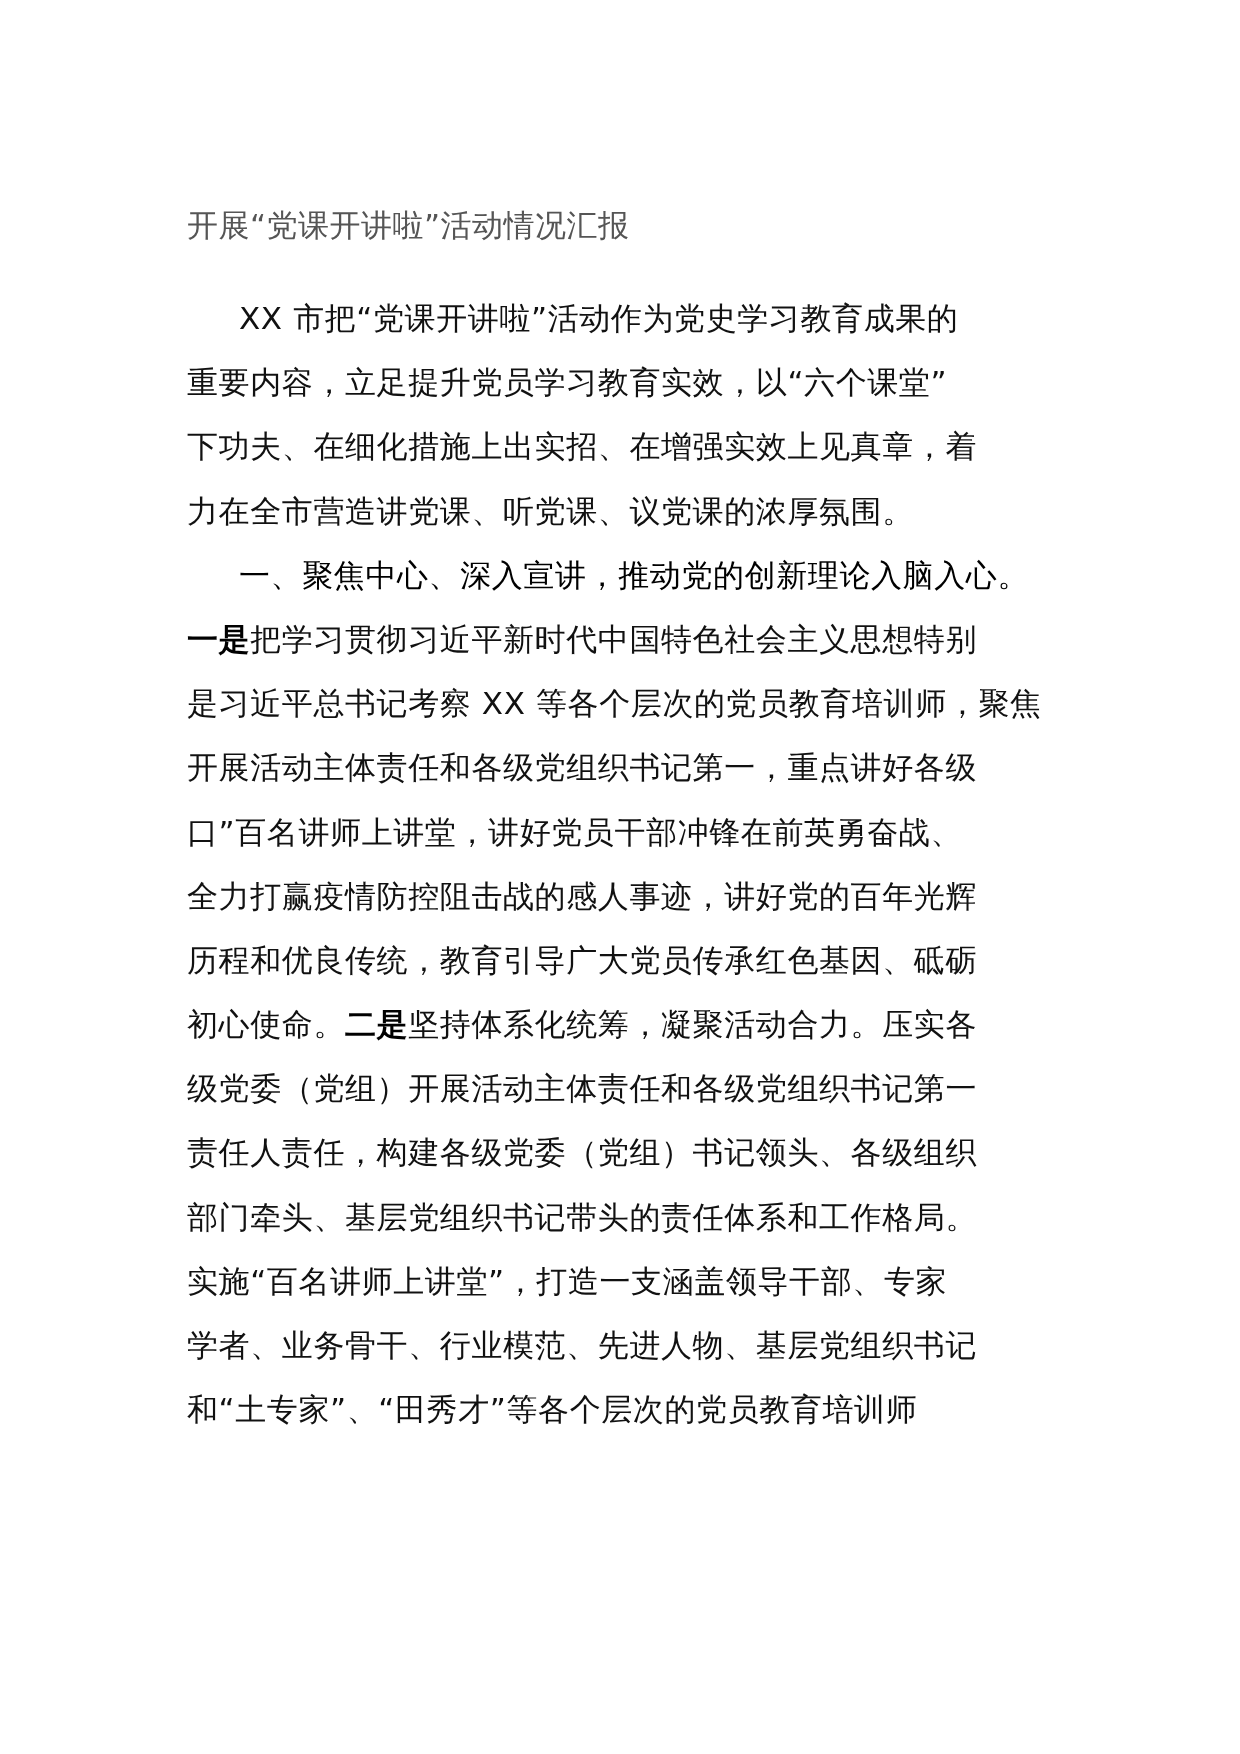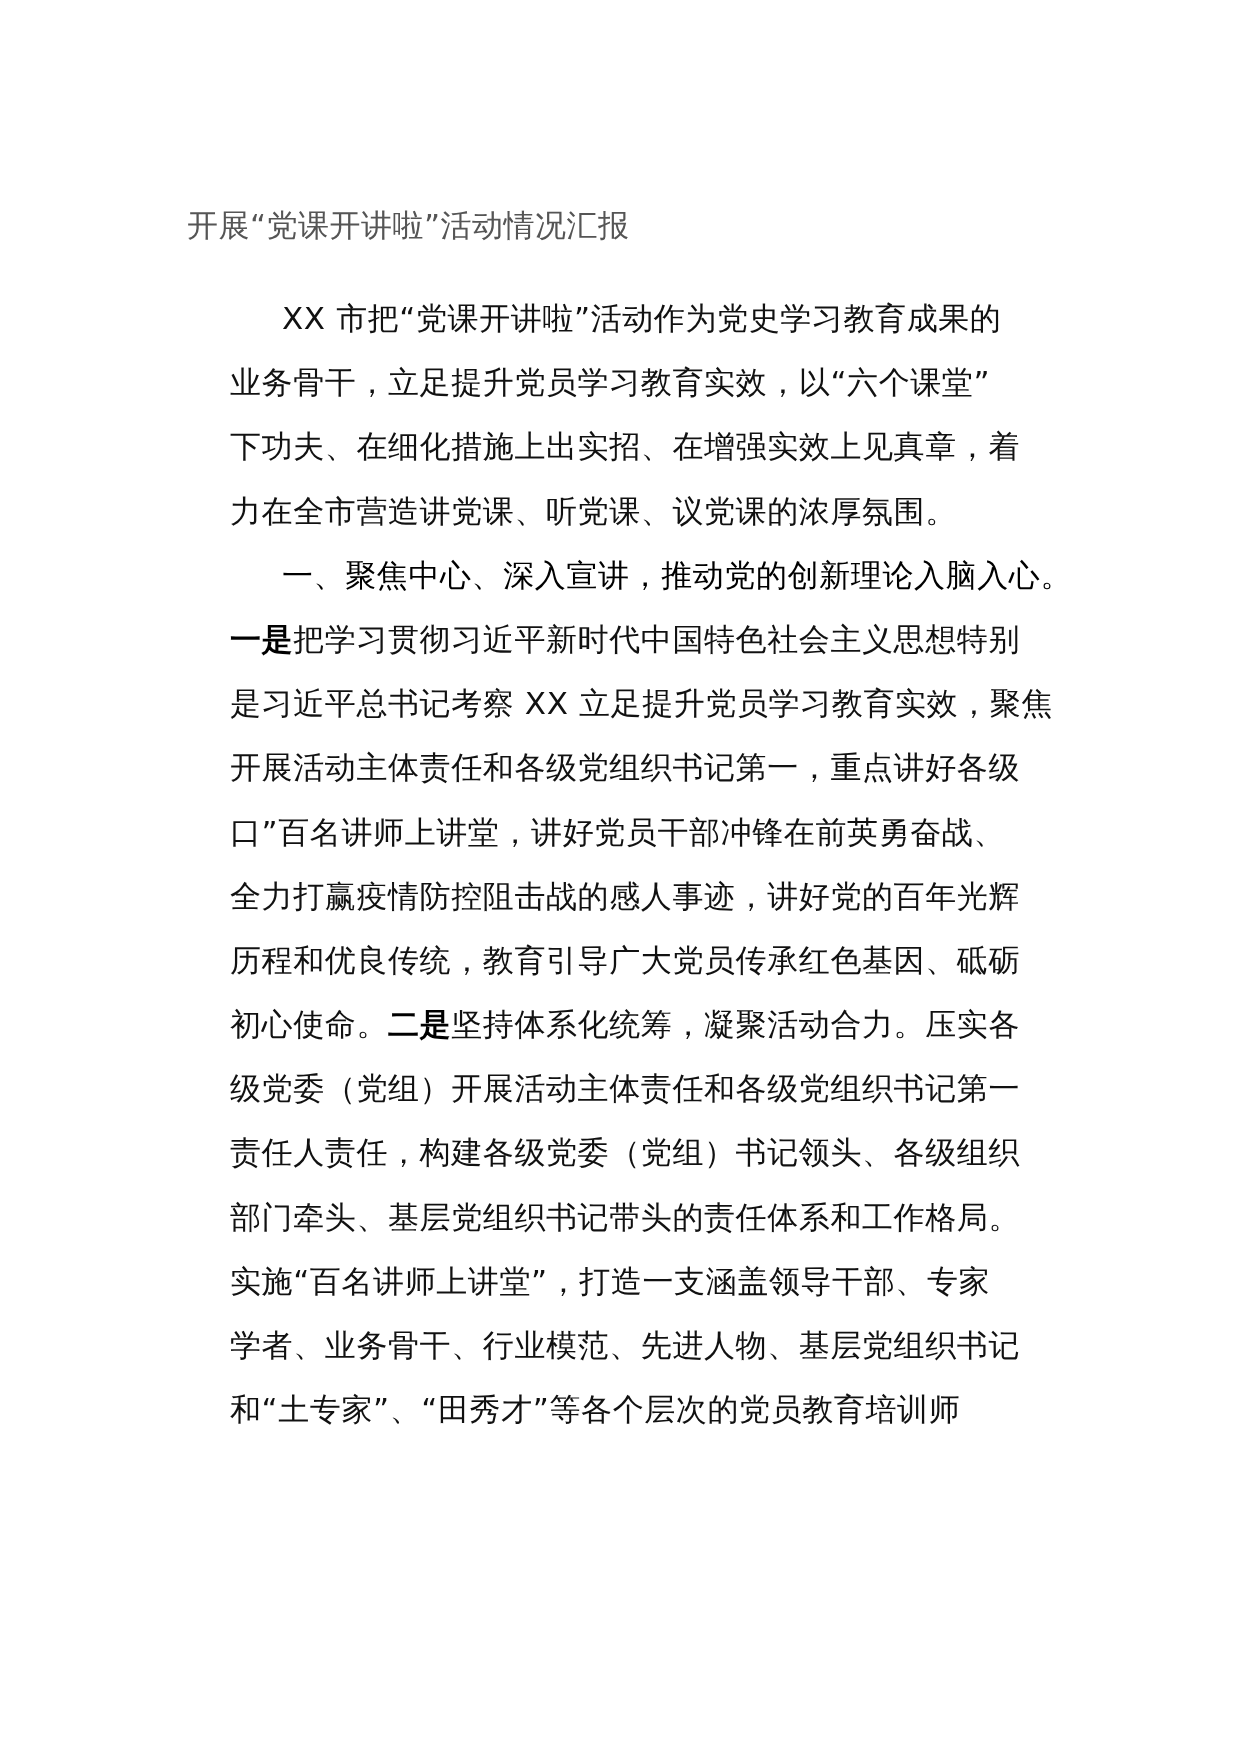--- a/index.html
+++ b/index.html
@@ -31,21 +31,20 @@
       line-height: 40px;
       color: #555555;
       white-space: nowrap;
       letter-spacing: 0.5px;
     }
     .body-text {
       position: absolute;
       left: 187px;
       top: 286px;
       width: 880px;
-      margin-left: 43px;
     }
     .line {
       height: 64.2px;
       line-height: 64.2px;
       font-size: 31px;
       white-space: nowrap;
       color: #111111;
       letter-spacing: 0.6px;
     }
     .line.indent {
@@ -62,26 +61,26 @@
     }
   </style>
 </head>
 <body>
 
 <div class="page">
   <div class="title">开展“党课开讲啦”活动情况汇报</div>
 
   <div class="body-text">
     <div class="line indent"><span>XX 市把“党课开讲啦”活动作为党史学习教育成果的</span></div>
-    <div class="line"><span>业务骨干，立足提升党员学习教育实效，以“六个课堂”</span></div>
+    <div class="line"><span>重要内容，立足提升党员学习教育实效，以“六个课堂”</span></div>
     <div class="line"><span>下功夫、在细化措施上出实招、在增强实效上见真章，着</span></div>
     <div class="line"><span>力在全市营造讲党课、听党课、议党课的浓厚氛围。</span></div>
     <div class="line indent heading-line"><span>一、聚焦中心、深入宣讲，推动党的创新理论入脑入心。</span></div>
     <div class="line"><b class="lead">一是</b><span>把学习贯彻习近平新时代中国特色社会主义思想特别</span></div>
-    <div class="line"><span>是习近平总书记考察 XX 立足提升党员学习教育实效，聚焦</span></div>
+    <div class="line"><span>是习近平总书记考察 XX 等各个层次的党员教育培训师，聚焦</span></div>
     <div class="line"><span>开展活动主体责任和各级党组织书记第一，重点讲好各级</span></div>
     <div class="line"><span>口”百名讲师上讲堂，讲好党员干部冲锋在前英勇奋战、</span></div>
     <div class="line"><span>全力打赢疫情防控阻击战的感人事迹，讲好党的百年光辉</span></div>
     <div class="line"><span>历程和优良传统，教育引导广大党员传承红色基因、砥砺</span></div>
     <div class="line"><span>初心使命。</span><b class="lead">二是</b><span>坚持体系化统筹，凝聚活动合力。压实各</span></div>
     <div class="line"><span>级党委（党组）开展活动主体责任和各级党组织书记第一</span></div>
     <div class="line"><span>责任人责任，构建各级党委（党组）书记领头、各级组织</span></div>
     <div class="line"><span>部门牵头、基层党组织书记带头的责任体系和工作格局。</span></div>
     <div class="line"><span>实施“百名讲师上讲堂”，打造一支涵盖领导干部、专家</span></div>
     <div class="line"><span>学者、业务骨干、行业模范、先进人物、基层党组织书记</span></div>

